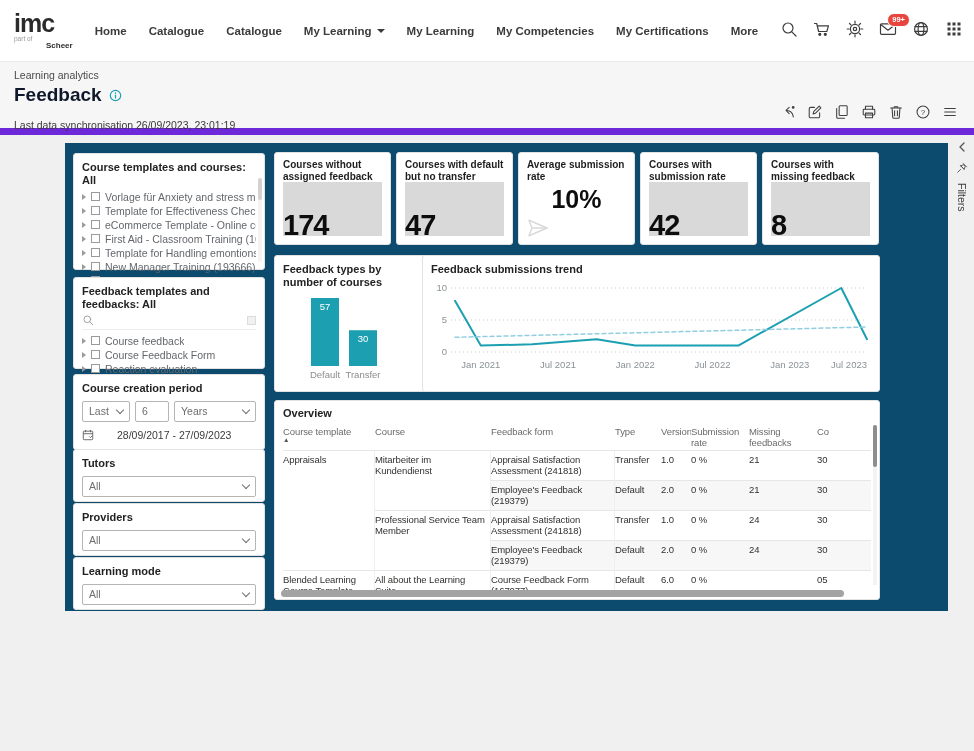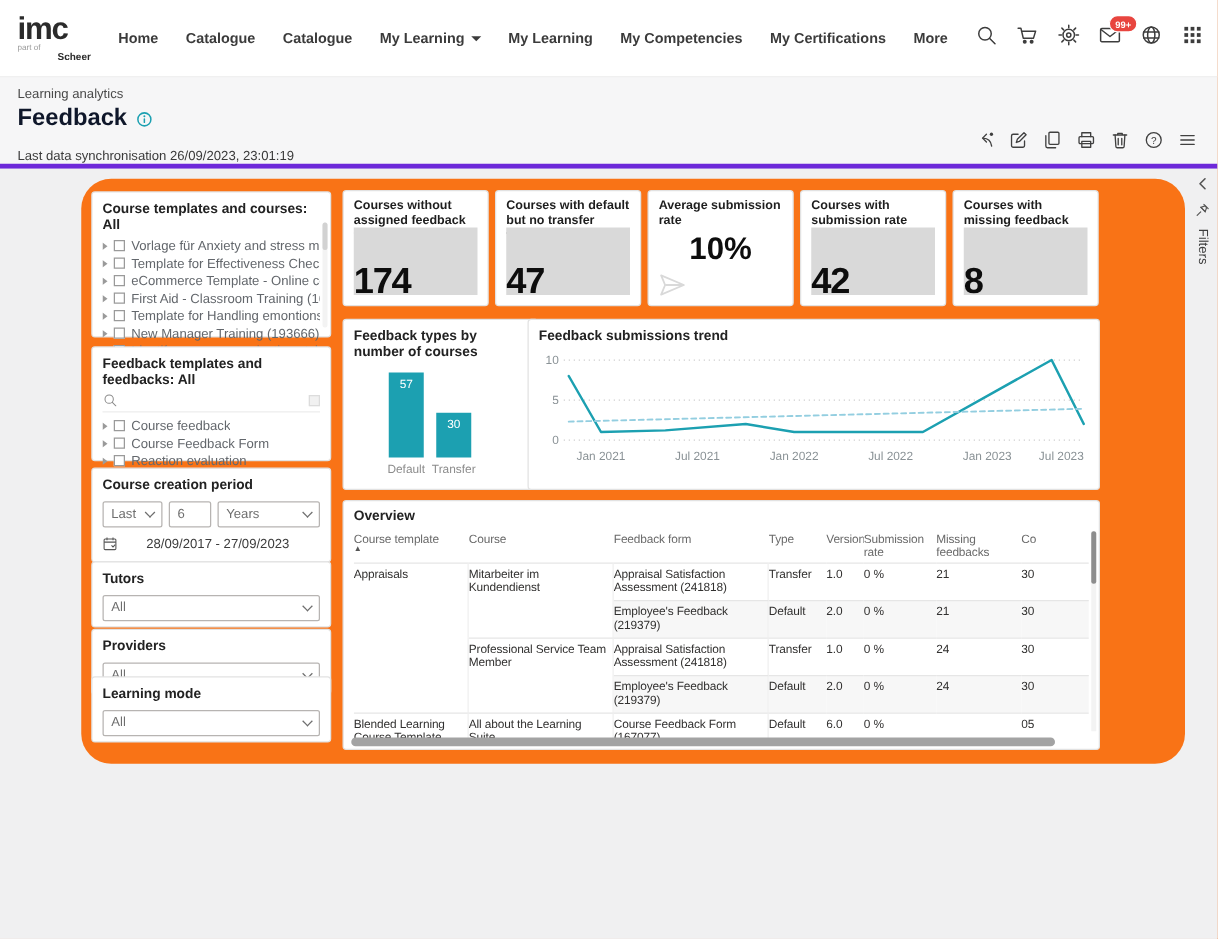--- a/index.html
+++ b/index.html
@@ -25,42 +25,42 @@
 
   .icon { display:inline-block; }
   .icon svg { width:100%; height:100%; display:block; }
   .i18 { width:18px; height:18px; }
   .i16 { width:16px; height:16px; }
   .i13 { width:13px; height:13px; }
   .i12 { width:12px; height:12px; }
 
   
   .page-header { height:73px; background:#f6f6f7; padding:7px 14px; position:relative;
-    border-bottom:4px solid #6d28d9; }
+    border-bottom:7px solid #6d28d9; }
   .breadcrumb { font-size:10.5px; color:#4a4a4a; cursor:pointer; }
   .title-row { display:flex; align-items:center; gap:7px; margin-top:3px; }
   .page-title { font-size:19px; font-weight:800; color:#0f172a; }
   .subtitle { font-size:10.5px; color:#3a3a3a; margin-top:13px; }
   .toolbar { position:absolute; right:16px; top:42px; display:flex; gap:11px; align-items:center; }
   .tool-icon { color:#404040; cursor:pointer; }
 
   
   .main { position:relative; height:616px; background:#f0f0f1; }
-  .canvas { position:absolute; left:65px; top:8px; width:883px; height:468px; background:#f97316;border-radius:24px; }
+  .canvas { position:absolute; left:65px; top:8px; width:883px; height:468px; background:#0c4a6e; }
   .card { position:absolute; background:#fff; border:1px solid #e2e2e2; border-radius:3px; }
   .card-title { font-size:11px; font-weight:700; color:#222; line-height:1.15; }
 
   
   .slicer { left:8px; width:192px; padding:7px 8px; }
   #tree1 { top:10px; height:117px; }
   #tree2 { top:134px; height:92px; }
   #period { top:231px; height:76px; }
   #tutors { top:306px; height:53px; }
   #providers { top:360px; height:53px; }
-  #lmode { top:398px; height:53px; }
+  #lmode { top:414px; height:53px; }
   .tree { margin-top:3px; overflow:hidden; }
   .tree-row { display:flex; align-items:center; gap:5px; height:13px; margin:1px 0; cursor:pointer; }
   .tri { width:0; height:0; border-top:3.5px solid transparent; border-bottom:3.5px solid transparent;
     border-left:4.5px solid #9a9a9a; flex:0 0 auto; }
   .cb { width:9px; height:9px; border:1px solid #9a9a9a; background:#fff; flex:0 0 auto; }
   .tree-label { font-size:10.5px; color:#63676c; white-space:nowrap; overflow:hidden; }
   .mini-scroll { position:absolute; right:2px; top:24px; width:4px; height:84px; background:#f3f3f3; border-radius:2px; }
   .mini-thumb { width:4px; height:22px; background:#d2d2d2; border-radius:2px; }
   .search-row { display:flex; align-items:center; gap:5px; margin-top:3px; padding-bottom:2px;
     border-bottom:1px solid #ededed; }

